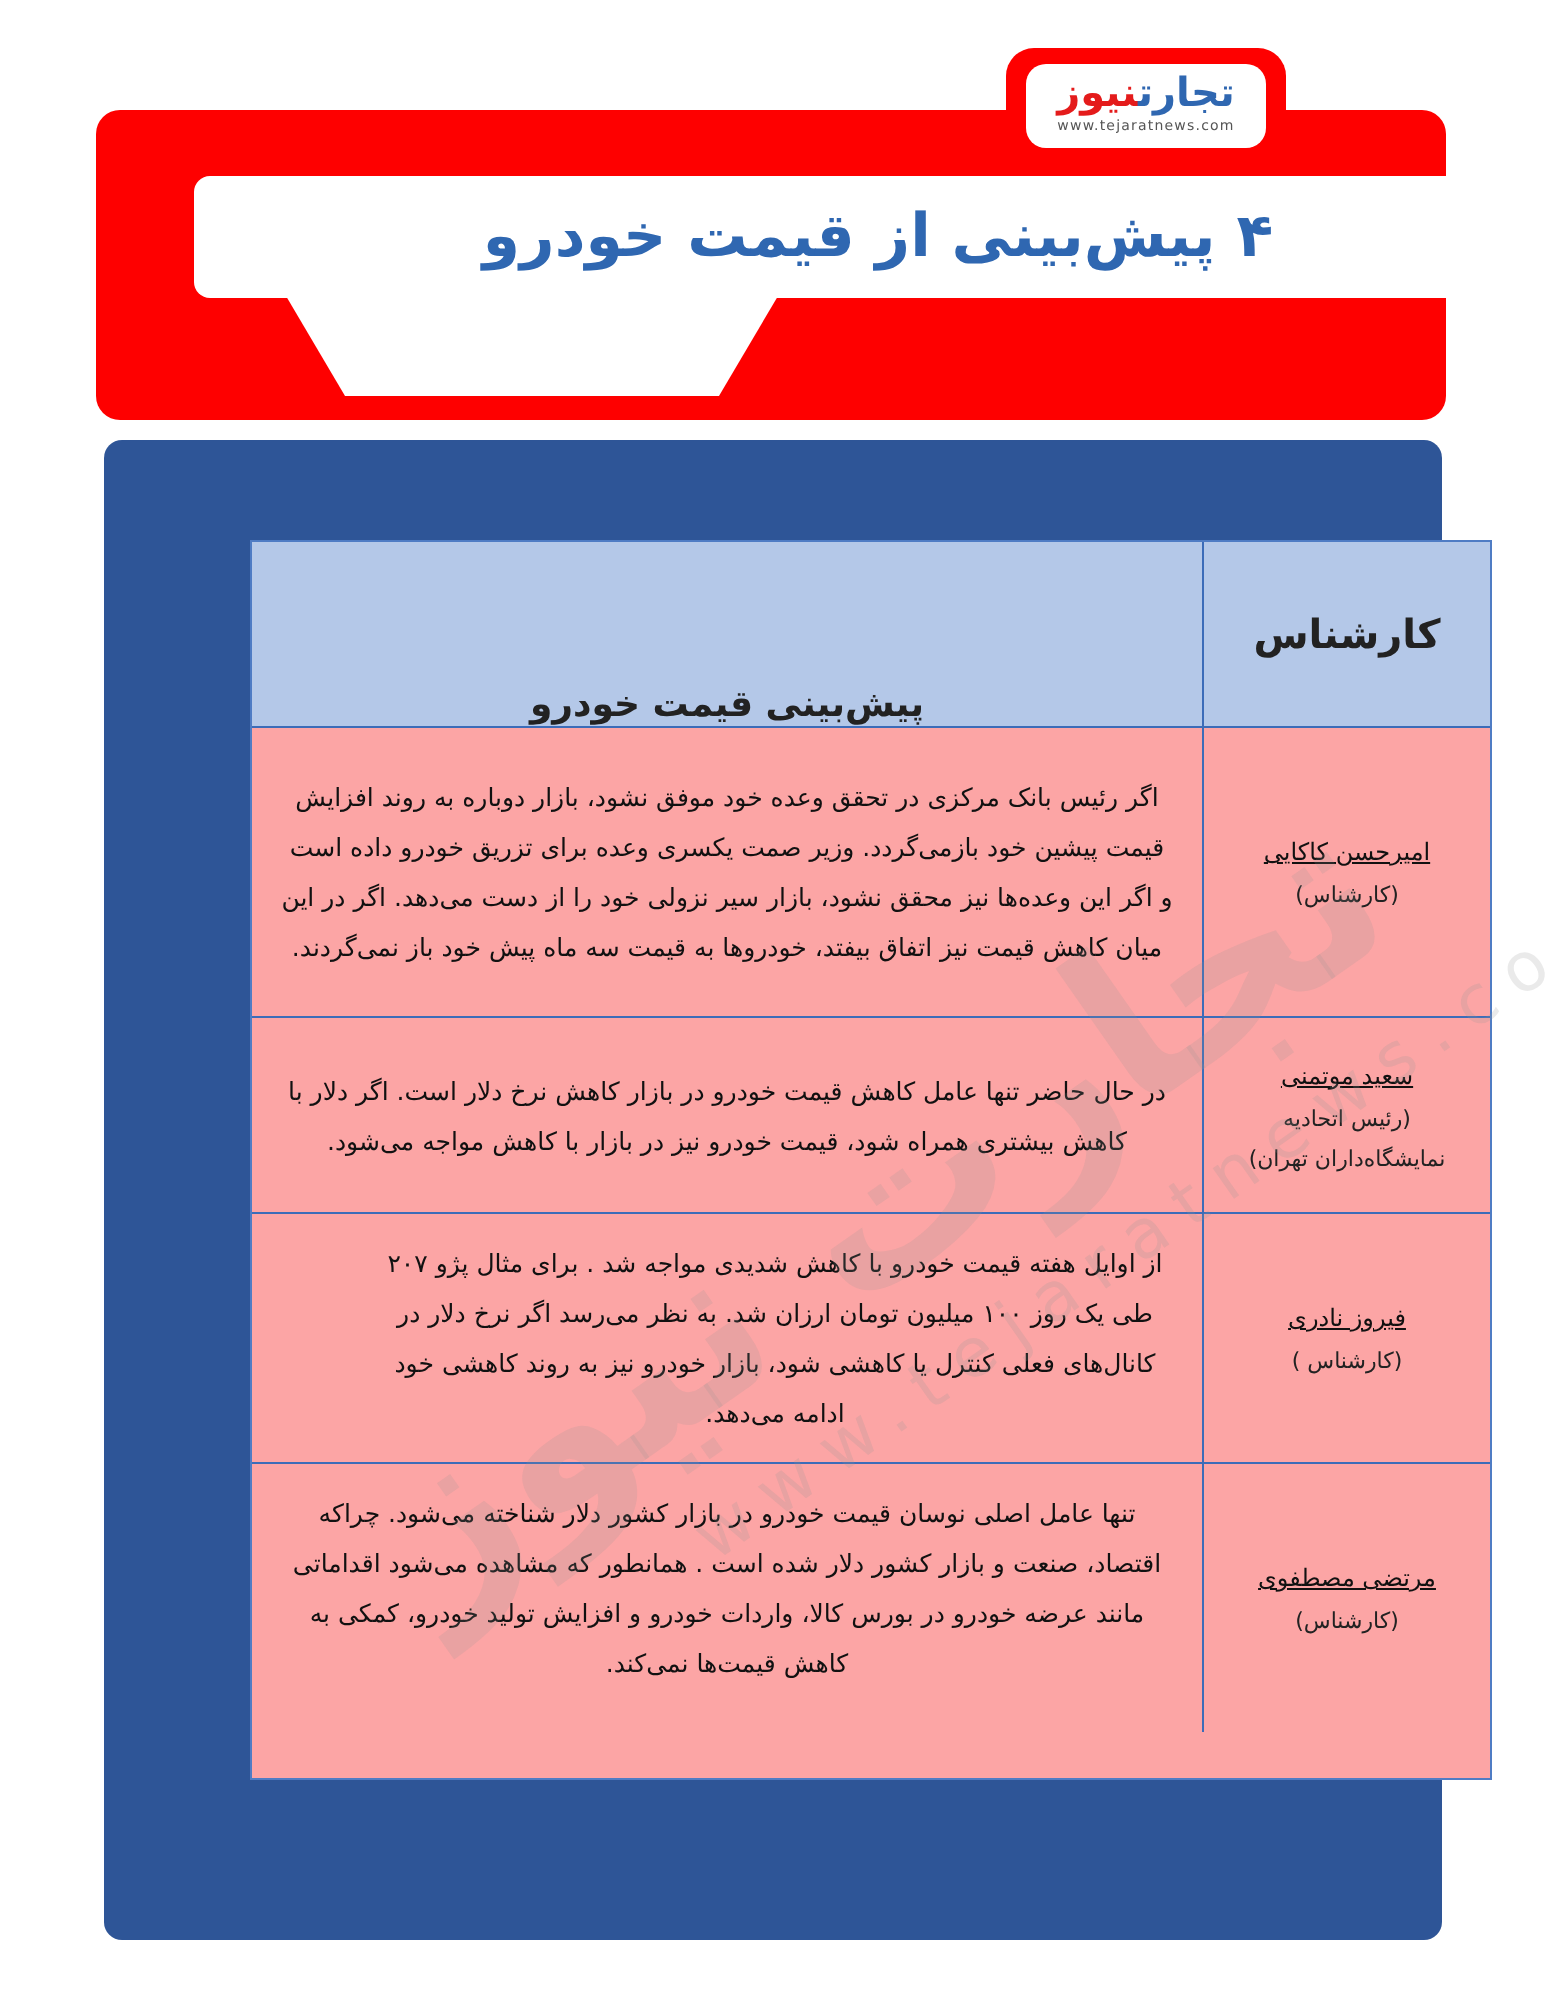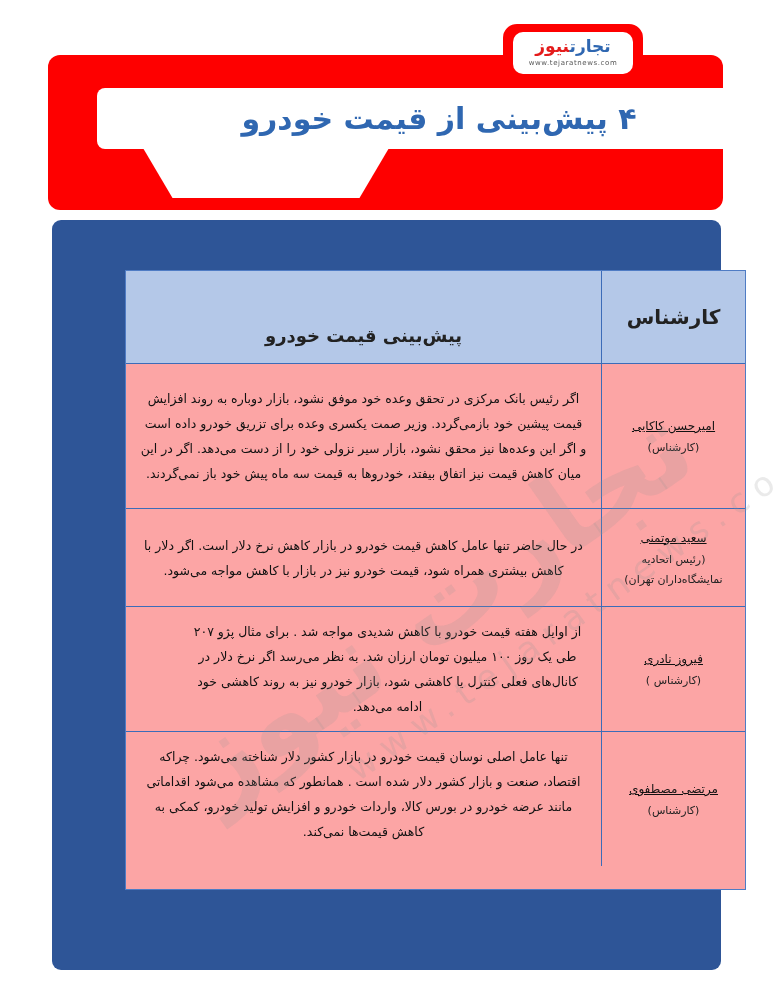--- a/index.html
+++ b/index.html
@@ -3,21 +3,21 @@
 <meta charset="utf-8">
 <style>
   html, body { margin:0; padding:0; }
   body { width:773px; height:1000px; background:#ffffff; position:relative; overflow:hidden; font-family:"DejaVu Sans", sans-serif; }
   .red-panel { position:absolute; left:48px; top:55px; width:675px; height:155px; background:#fe0000; border-radius:12px; }
   .title-box { position:absolute; left:97px; top:88px; width:684px; height:61px; background:#ffffff; border-radius:8px; display:flex; align-items:center; justify-content:center; }
   .title-text { color:#2f67b1; font-size:30px; font-weight:bold; direction:rtl; letter-spacing:-0.5px; }
   .trapezoid { position:absolute; left:143px; top:148px; width:246px; height:50px; background:#ffffff; clip-path:polygon(0 0, 100% 0, 88% 100%, 12% 100%); }
   .logo-outer { position:absolute; left:503px; top:24px; width:140px; height:57px; background:#fe0000; border-radius:14px; }
   .logo-inner { position:absolute; left:513px; top:32px; width:120px; height:42px; background:#ffffff; border-radius:10px; text-align:center; }
-  .logo-name { direction:rtl; font-size:17px; font-weight:bold; line-height:24px; margin-top:2px; }
+  .logo-name { direction:rtl; font-size:20px; font-weight:bold; line-height:24px; margin-top:2px; }
   .logo-a { color:#2f67b1; } .logo-b { color:#e41b1b; }
   .logo-url { font-size:7px; color:#555; letter-spacing:0.6px; line-height:10px; }
   .blue-panel { position:absolute; left:52px; top:220px; width:669px; height:750px; background:#2e5597; border-radius:9px; }
   .table { position:absolute; left:77px; top:270px; width:621px; height:620px; background:#fca5a5; border:1px solid #4f7cc4; box-sizing:border-box; direction:rtl;margin-left:48px; }
   .row { position:absolute; left:0; right:0; display:flex; border-bottom:1px solid #3c6cb8; box-sizing:border-box; }
   .cell-name { width:144px; border-left:1.5px solid #3c6cb8; box-sizing:border-box; display:flex; flex-direction:column; align-items:center; justify-content:center; text-align:center; }
   .cell-text { flex:1; display:flex; align-items:center; justify-content:center; text-align:center; padding:0 14px; box-sizing:border-box; }
   .head { background:#b4c8e8; }
   .head-label { font-size:20px; font-weight:bold; color:#222; }
   .name { font-size:12px; color:#111; line-height:24px;text-decoration:underline; }
@@ -44,21 +44,21 @@
   <div class="logo-url">www.tejaratnews.com</div>
 </div>
 
 <div class="blue-panel"></div>
 
 <div class="table">
   <div class="row head" style="top:0;height:93px;">
     <div class="cell-name">
       <span class="head-label">کارشناس</span>
     </div>
-    <div class="cell-text" style="align-items:center;padding-top:36px;">
+    <div class="cell-text" style="align-items:flex-end;padding-top:36px;">
       <span class="head-label" style="font-size:18px;">پیش‌بینی قیمت خودرو</span>
     </div>
   </div>
 
   <div class="row" style="top:93px;height:145px;">
     <div class="cell-name">
       <span class="name">امیرحسن کاکایی</span>
       <span class="role">(کارشناس)</span>
     </div>
     <div class="cell-text">

